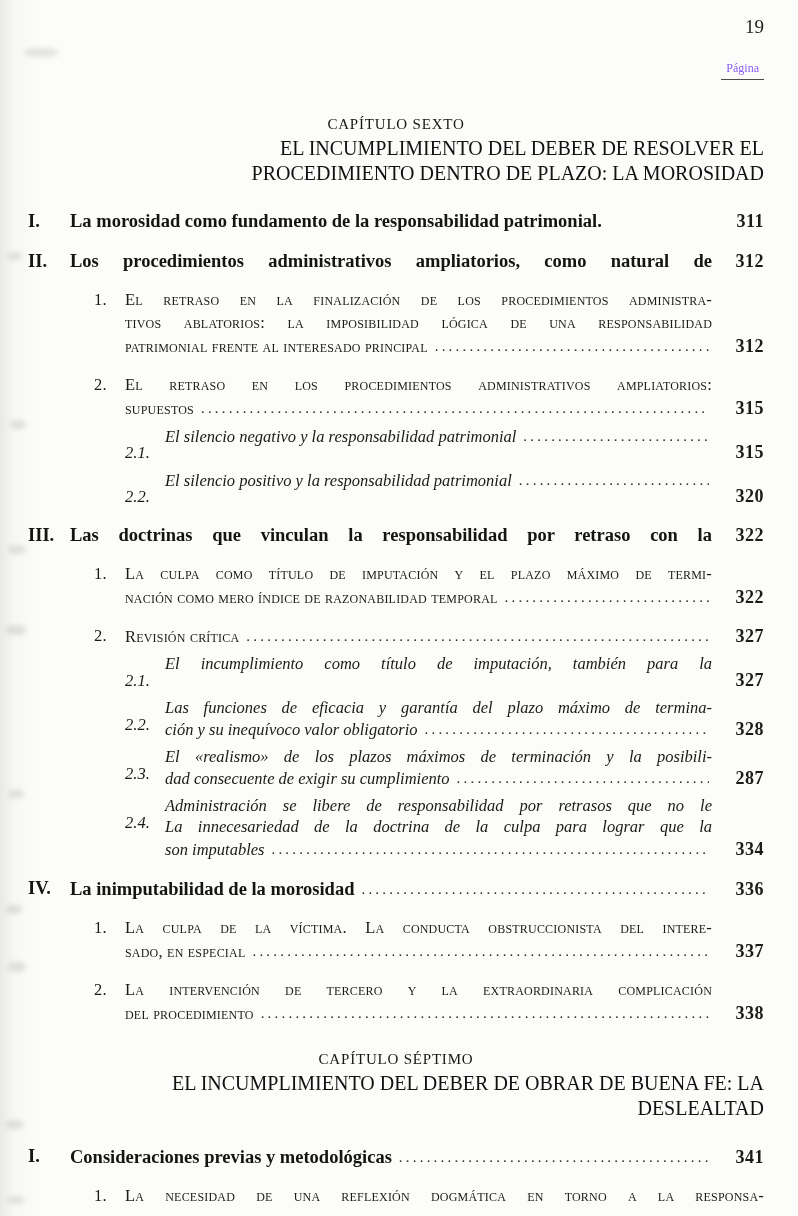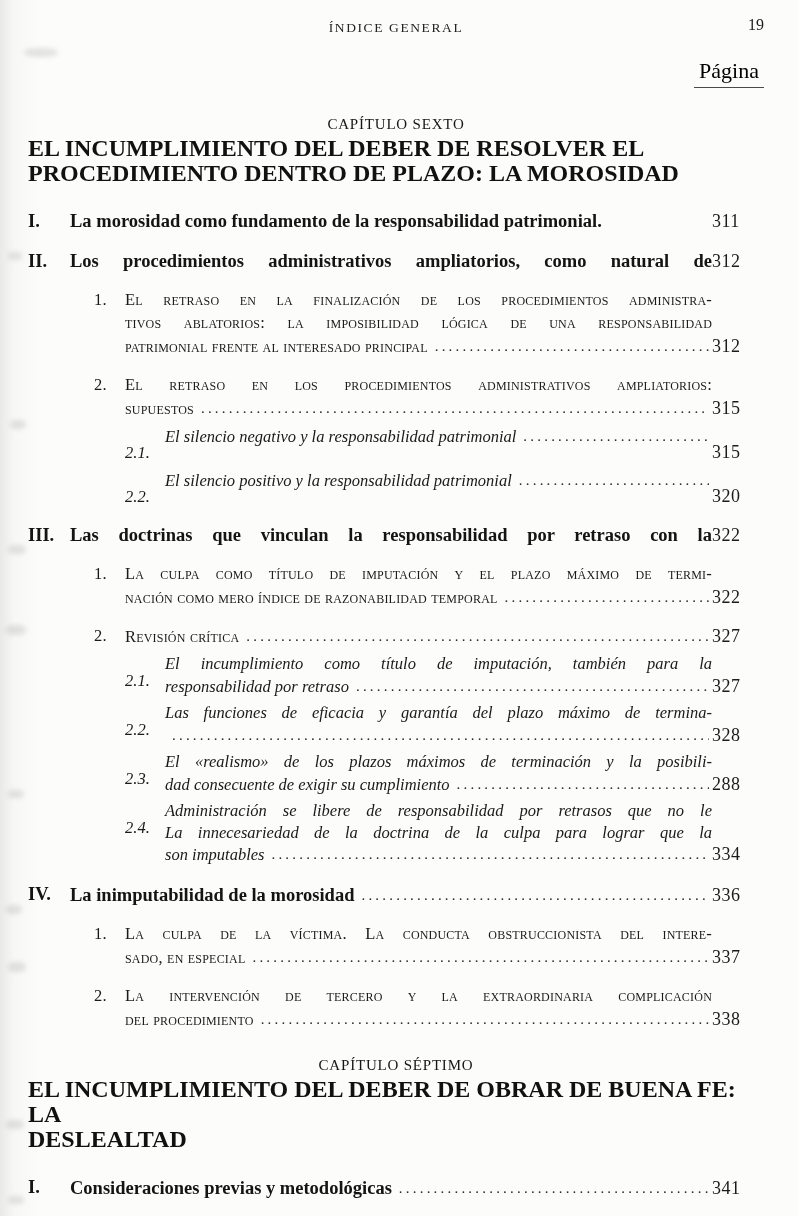--- a/index.html
+++ b/index.html
@@ -11,47 +11,47 @@
   }
   .page{padding:14px 34px 0 28px;position:relative;}
 
   
   .runhead{position:relative;height:26px;}
   .runhead-title{
     text-align:center;font-size:13.5px;letter-spacing:1.6px;
     text-transform:uppercase;padding-top:6px;color:#222;
   }
   .runhead-pagenum{
-    position:absolute;right:0;top:2px;font-size:16px;color:#1c1c1a;
+    position:absolute;right:0;top:2px;font-size:19px;color:#1c1c1a;
   }
 
   
   .pagina-row{text-align:right;margin-top:18px;height:32px;}
   .pagina-label{
-    display:inline-block;font-size:22px;color:#000000;
+    display:inline-block;font-size:12px;color:#8b5cf6;
     border-bottom:1.4px solid #4a4a48;padding:0 5px 3px 5px;
   }
 
   
   .chapter-heading{
     text-align:center;font-size:15px;letter-spacing:0.8px;
     margin-top:26px;color:#161614;
   }
   .chapter-title{
-    text-align:left;font-weight:bold;font-size:24px;line-height:25px;
+    text-align:right;font-weight:normal;font-size:20px;line-height:25px;
     margin-top:3px;color:#111;
   }
 
   
   .entry{display:flex;align-items:stretch;}
   .entry .num{flex:0 0 auto;}
   .entry .body{flex:1 1 auto;min-width:0;}
   .entry .pg{
-    flex:0 0 52px;align-self:flex-end;
-    font-weight:normal;font-style:normal;font-variant:normal;
+    flex:0 0 52px;text-align:right;align-self:flex-end;
+    font-weight:bold;font-style:normal;font-variant:normal;
     font-size:18px;letter-spacing:0.5px;color:#1b1b19;
   }
 
   .entry.roman{font-weight:bold;font-size:18.5px;line-height:23px;margin-top:17px;color:#141412;}
   .entry.roman .num{width:42px;}
 
   .entry.ordinal{
     font-variant:small-caps;font-size:16.5px;line-height:23px;
     margin-top:15px;margin-left:66px;letter-spacing:0.2px;color:#1a1a18;
   }
@@ -79,21 +79,20 @@
 
   
   .smudge{position:absolute;background:rgba(110,110,108,.18);filter:blur(2.5px);border-radius:45%;}
 </style>
 </head>
 <body>
 
 <div class="page">
 
   <div class="runhead">
-    <div class="runhead-title">ÍNDICE GENERAL</div>
     <div class="runhead-pagenum">19</div>
   </div>
 
   <div class="pagina-row">
     <span class="pagina-label">Página</span>
   </div>
 
   <div class="toc">
       <div class="chapter-heading">CAPÍTULO SEXTO</div>
       <div class="chapter-title">
@@ -184,47 +183,44 @@
             <span class="txt">Revisión crítica</span>
             <span class="leader"></span>
           </span>
         </span>
         <span class="pg">327</span>
       </div>
       <div class="entry sub">
         <span class="num">2.1.</span>
         <span class="body">
           <span class="jline">El incumplimiento como título de imputación, también para la</span>
-          <span class="lastline">
-            <span class="txt">responsabilidad por retraso</span>
-            <span class="leader"></span>
-          </span>
         </span>
         <span class="pg">327</span>
       </div>
       <div class="entry sub">
         <span class="num">2.2.</span>
         <span class="body">
           <span class="jline">Las funciones de eficacia y garantía del plazo máximo de termina-</span>
           <span class="lastline">
+            <span class="txt">ción y su inequívoco valor obligatorio</span>
             <span class="leader"></span>
           </span>
         </span>
         <span class="pg">328</span>
       </div>
       <div class="entry sub">
         <span class="num">2.3.</span>
         <span class="body">
           <span class="jline">El «realismo» de los plazos máximos de terminación y la posibili-</span>
           <span class="lastline">
             <span class="txt">dad consecuente de exigir su cumplimiento</span>
             <span class="leader"></span>
           </span>
         </span>
-        <span class="pg">288</span>
+        <span class="pg">287</span>
       </div>
       <div class="entry sub">
         <span class="num">2.4.</span>
         <span class="body">
           <span class="jline">Administración se libere de responsabilidad por retrasos que no le</span>
           <span class="jline">La innecesariedad de la doctrina de la culpa para lograr que la</span>
           <span class="lastline">
             <span class="txt">son imputables</span>
             <span class="leader"></span>
           </span>

